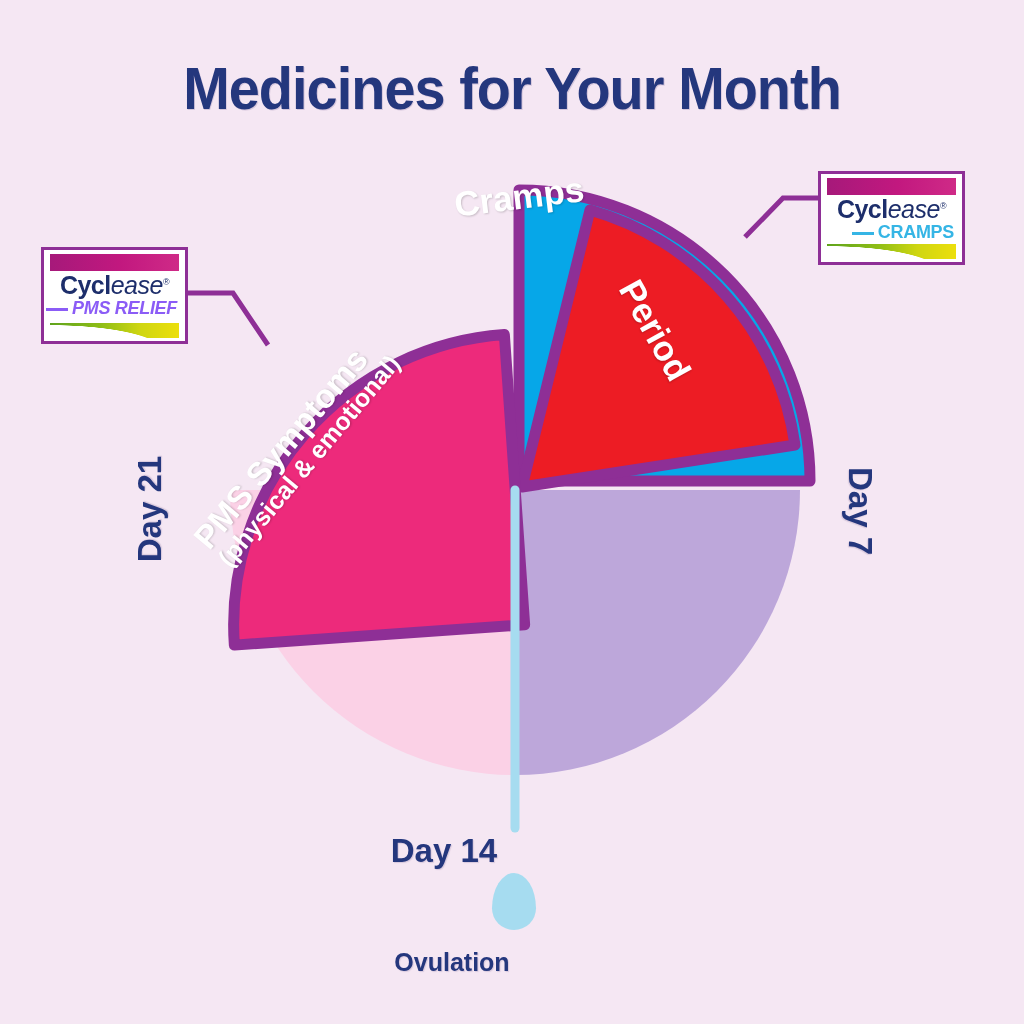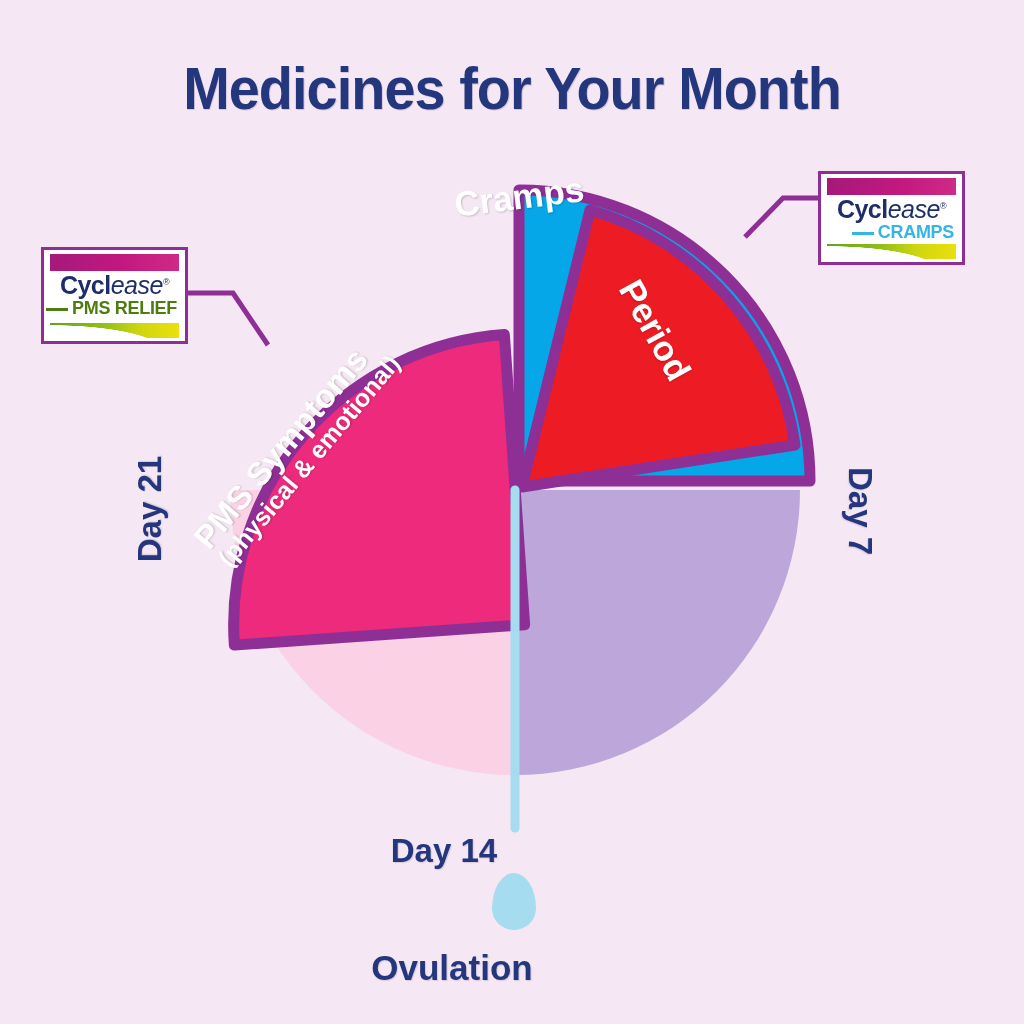--- a/index.html
+++ b/index.html
@@ -105,21 +105,21 @@
     text-align: center;
   }
   #ovulation-label {
     position: absolute;
     left: 0;
     top: 948px;
     width: 904px;
     text-align: center;
     color: #24377d;
     font-weight: bold;
-    font-size: 35px;
+    font-size: 25px;
     font-family: "Liberation Sans", sans-serif;
     text-shadow: 1px 1px 1px rgba(150,130,170,0.30);
   }
 
   
   .product-box {
     position: absolute;
     background: #ffffff;
     border: 3px solid #8e2f96;
     box-sizing: border-box;
@@ -177,21 +177,21 @@
   }
   .pb-sub::before {
     content: "";
     position: absolute;
     left: -26px;
     top: 52%;
     width: 22px;
     height: 3px;
     background: currentColor;
   }
-  #sub-pms    { color: #4d7c0f; }
+  #sub-pms    { color: #8b5cf6; font-style: italic; }
   #sub-cramps { color: #35b5e5; }
   .pb-swoosh {
     height: 15px;
     width: 100%;
     background:
       radial-gradient(ellipse 130% 250% at 8% 140%, transparent 0 62%, rgba(255,255,255,0) 62%),
       linear-gradient(90deg, #5fa31c 0%, #8fbe16 40%, #cfd611 70%, #ecdf0c 100%);
       -webkit-mask-image: radial-gradient(ellipse 150% 300% at 0% 190%, transparent 0 58%, #000 59%);
       mask-image: radial-gradient(ellipse 150% 300% at 0% 190%, transparent 0 58%, #000 59%);
   }

